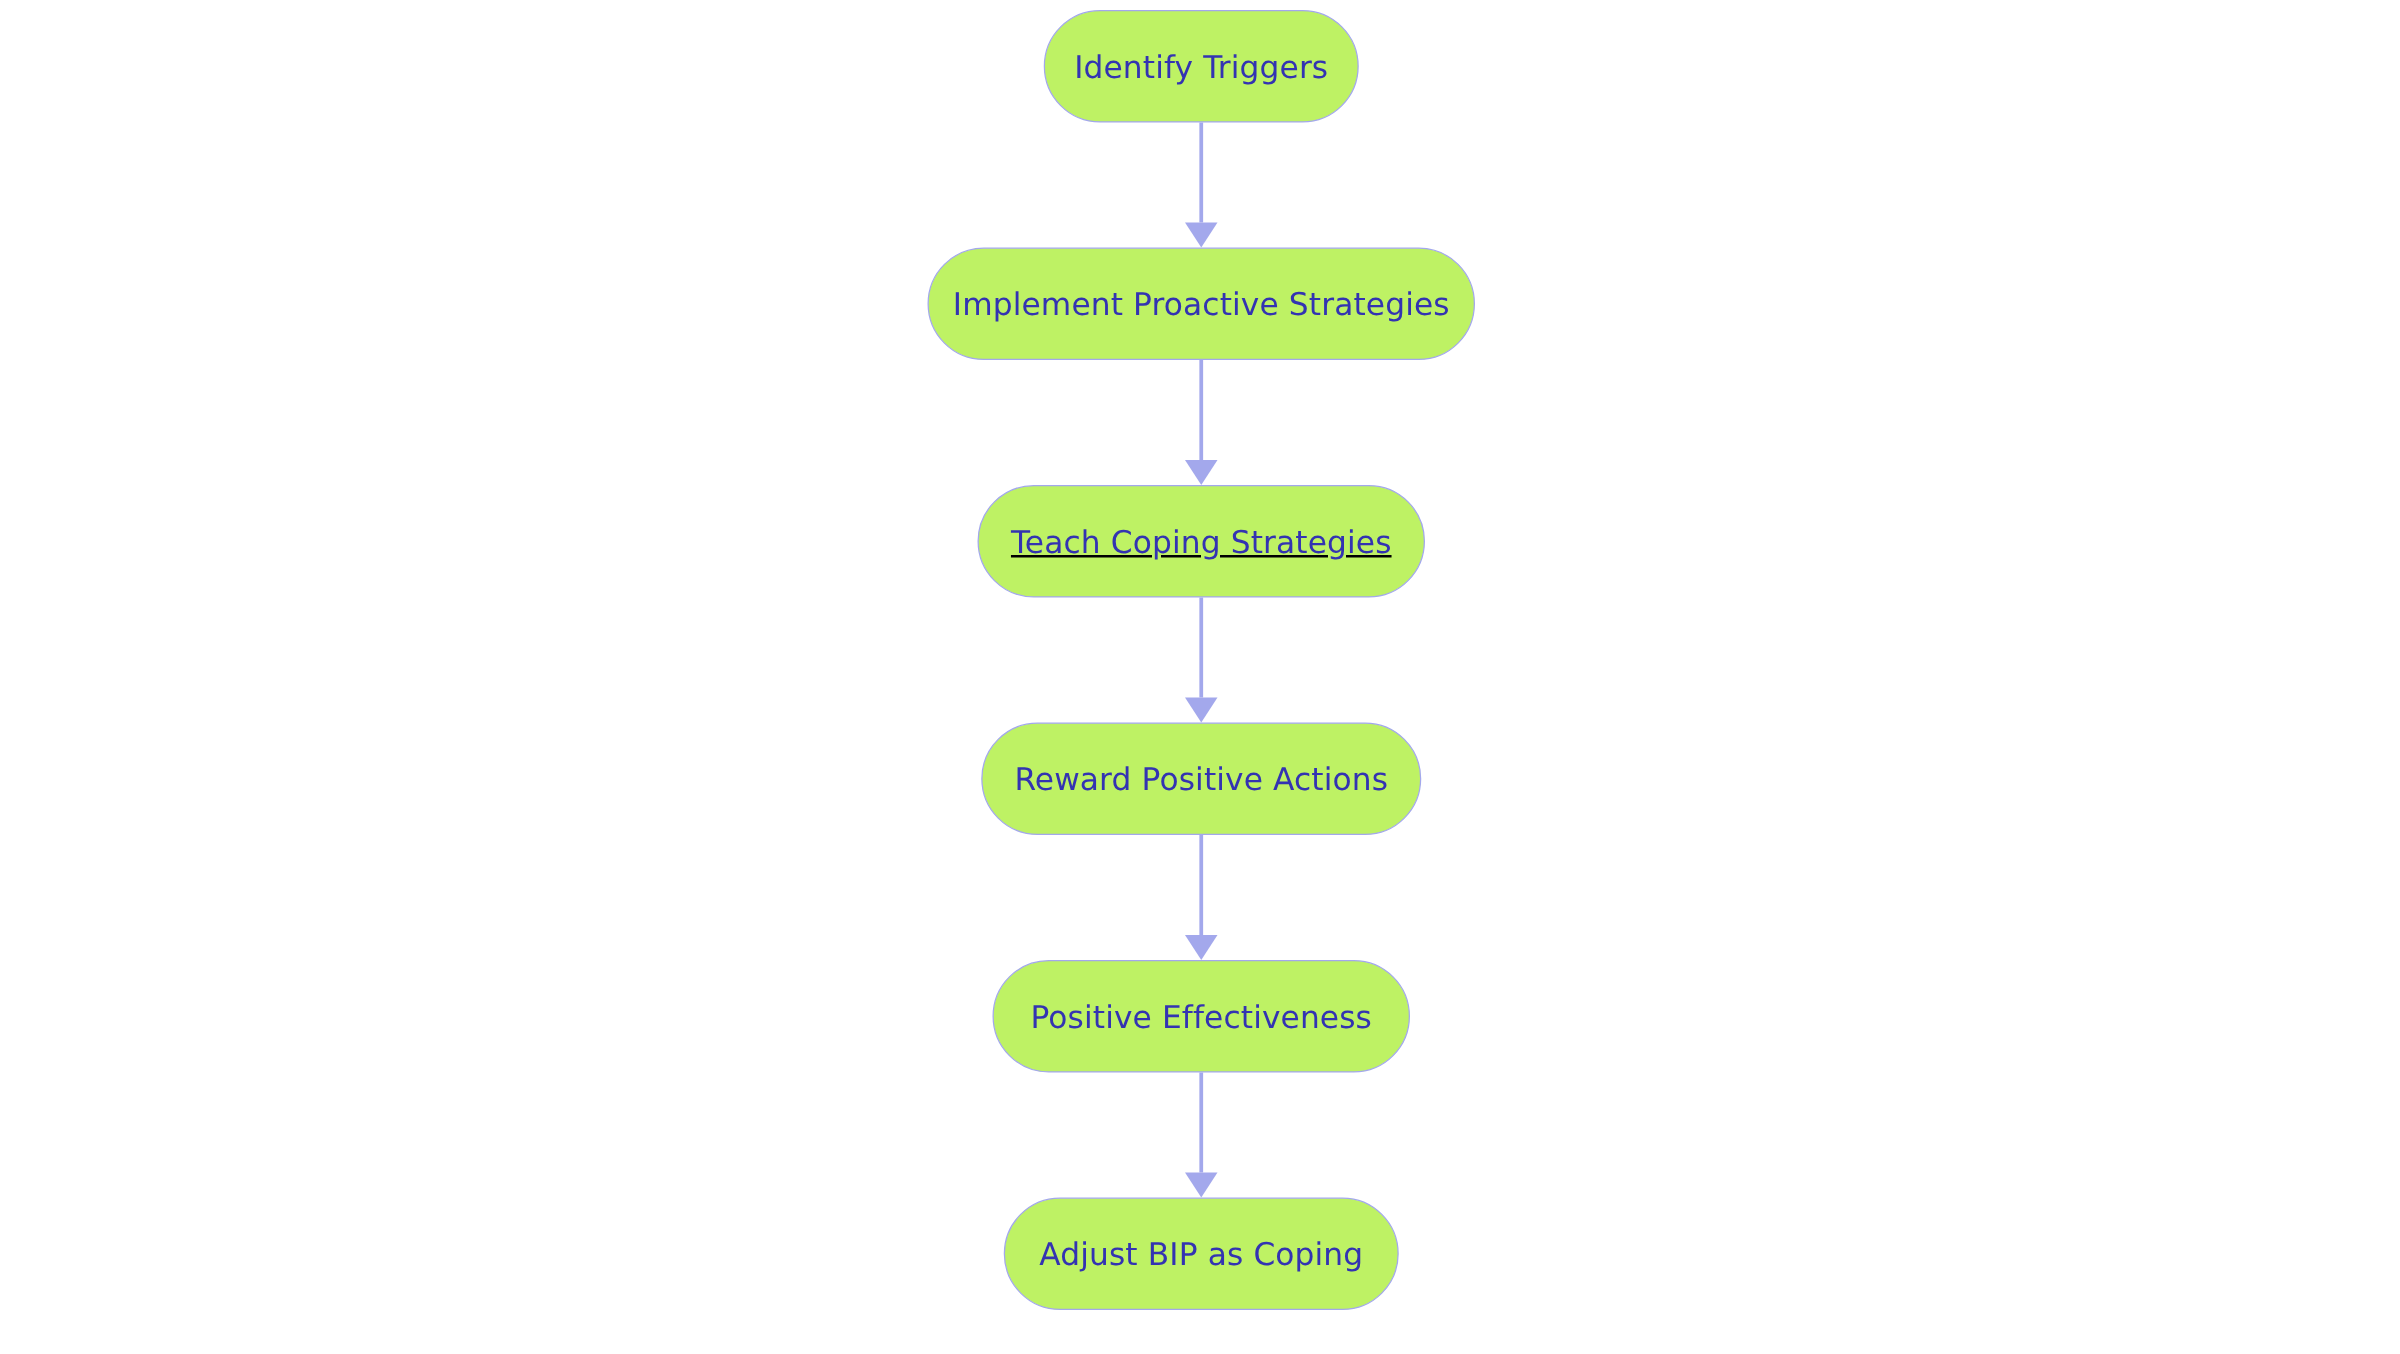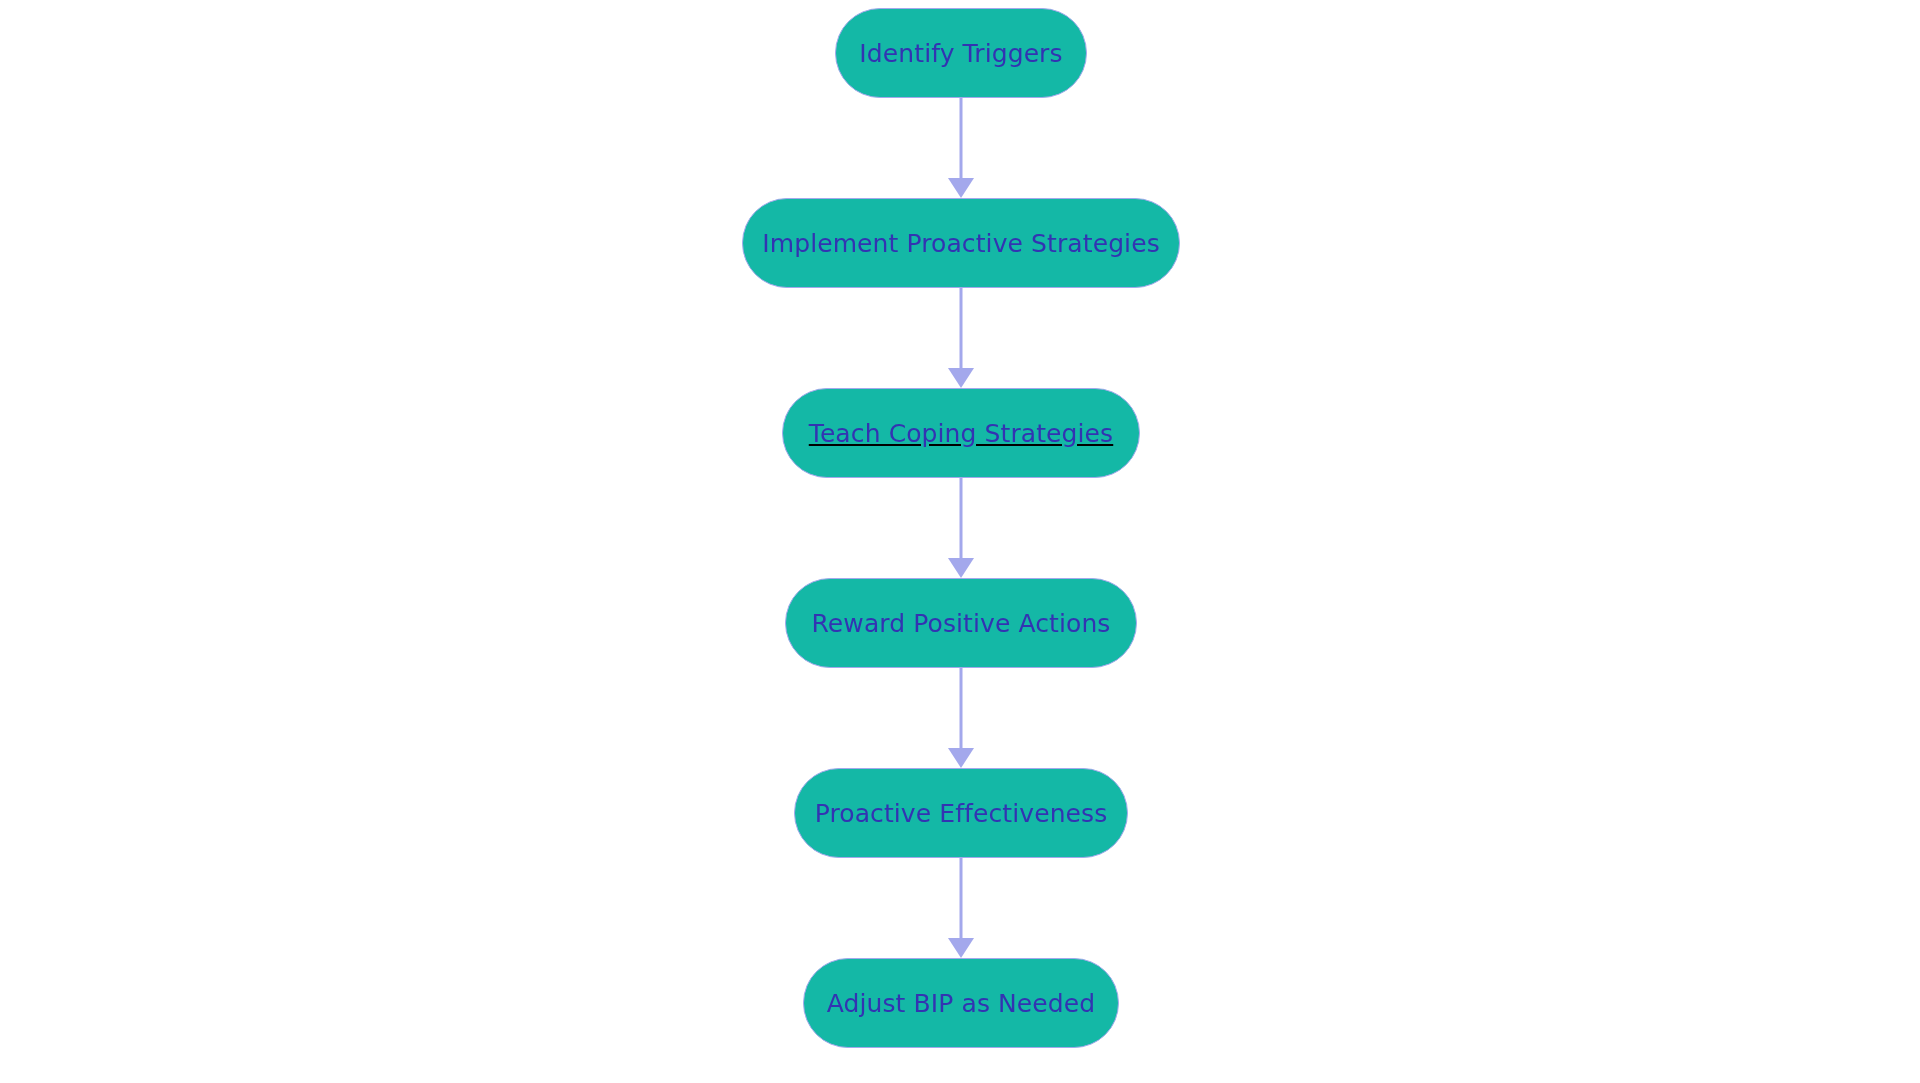--- a/index.html
+++ b/index.html
@@ -21,21 +21,21 @@
     height: 1083px;
     background: #ffffff;
   }
 
   
   .flow-node {
     position: absolute;
     box-sizing: border-box;
     height: 90px;
     border-radius: 45px;
-    background: #14b8a6;
+    background: #bef264;
     border: 1.5px solid #a3a8ec;
     display: flex;
     align-items: center;
     justify-content: center;
     transform: translateX(-50%);
   }
   .flow-node-label {
     font-family: "DejaVu Sans", "Liberation Sans", sans-serif;
     font-size: 25px;
     font-weight: 400;
@@ -106,20 +106,20 @@
       <div class="flow-node" style="left: 961px; top: 198px; width: 438px;">
         <span class="flow-node-label">Implement Proactive Strategies</span>
       </div>
       <div class="flow-node" style="left: 961px; top: 388px; width: 358px; text-decoration: underline;">
         <span class="flow-node-label">Teach Coping Strategies</span>
       </div>
       <div class="flow-node" style="left: 961px; top: 578px; width: 352px; align-items: center;">
         <span class="flow-node-label">Reward Positive Actions</span>
       </div>
       <div class="flow-node" style="left: 961px; top: 768px; width: 334px;">
-        <span class="flow-node-label">Proactive Effectiveness</span>
+        <span class="flow-node-label">Positive Effectiveness</span>
       </div>
       <div class="flow-node" style="left: 961px; top: 958px; width: 316px;">
-        <span class="flow-node-label">Adjust BIP as Needed</span>
+        <span class="flow-node-label">Adjust BIP as Coping</span>
       </div>
     </div>
 
 </div>
 
 </body></html>

